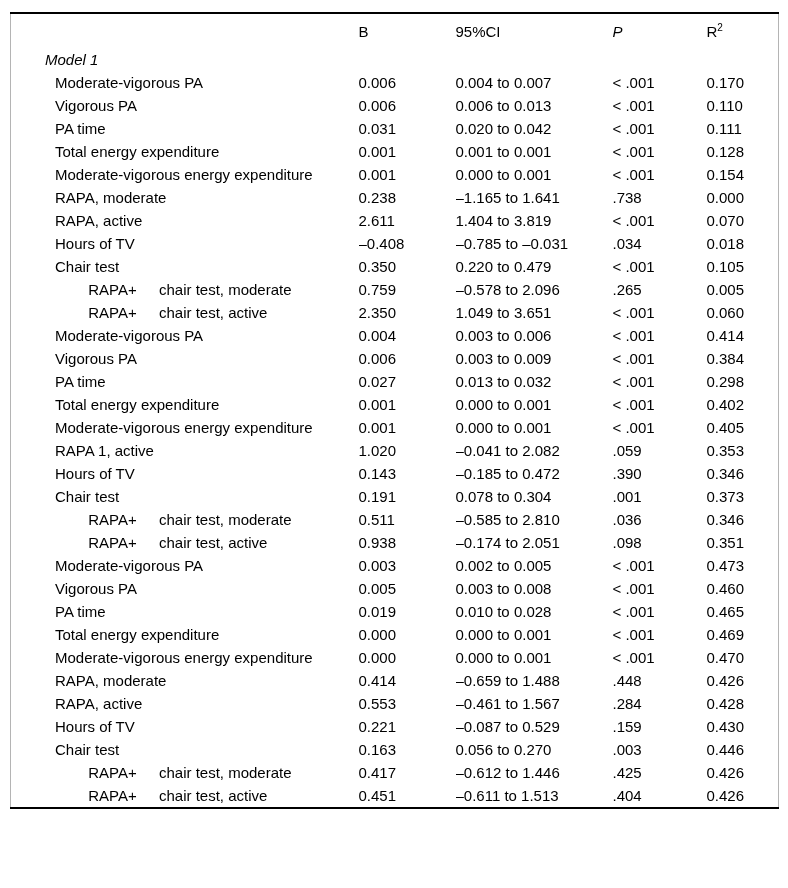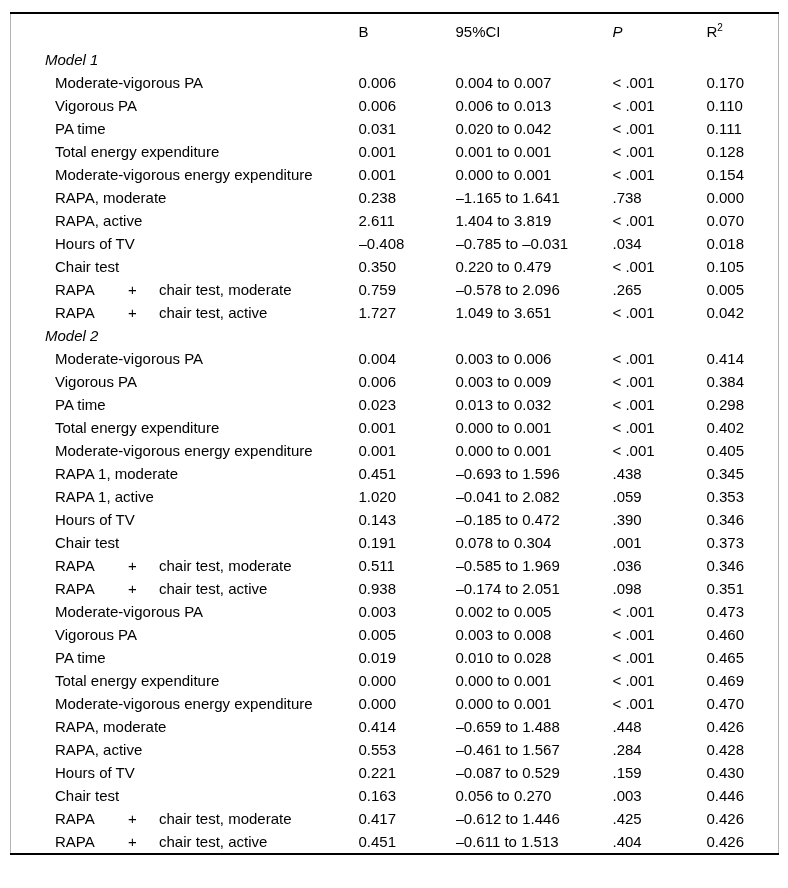--- a/index.html
+++ b/index.html
@@ -47,21 +47,21 @@
   th.col-p { font-style: italic; }
   th.col-r2 sup {
     font-size: 10px;
     line-height: 0;
   }
   .cell-label { padding-left: 44px; }
   .cell-model {
     padding-left: 34px;
     font-style: italic;
   }
-  .part-a { display: inline-block; width: 73px; }
+  .part-a { display: inline-block; width: 73px; text-align: right; }
   .part-b { display: inline-block; width: 31px; }
 </style>
 </head>
 <body>
 
 <div class="page">
   <table class="stats-table">
     <colgroup>
       <col style="width:348px">
       <col style="width:97px">
@@ -147,69 +147,59 @@
         </tr>
         <tr class="data-row">
           <td class="cell-label"><span class="part-a">RAPA</span><span class="part-b">+</span><span class="part-c">chair test, moderate</span></td>
           <td class="cell-b">0.759</td>
           <td class="cell-ci">–0.578 to 2.096</td>
           <td class="cell-p">.265</td>
           <td class="cell-r2">0.005</td>
         </tr>
         <tr class="data-row">
           <td class="cell-label"><span class="part-a">RAPA</span><span class="part-b">+</span><span class="part-c">chair test, active</span></td>
-          <td class="cell-b">1.727</td>
+          <td class="cell-b">2.350</td>
           <td class="cell-ci">1.049 to 3.651</td>
           <td class="cell-p">&lt; .001</td>
-          <td class="cell-r2">0.042</td>
-        </tr>
-        <tr class="model-row">
-          <td colspan="5" class="cell-model">Model 2</td>
+          <td class="cell-r2">0.060</td>
         </tr>
         <tr class="data-row">
           <td class="cell-label"><span class="part-single">Moderate-vigorous PA</span></td>
           <td class="cell-b">0.004</td>
           <td class="cell-ci">0.003 to 0.006</td>
           <td class="cell-p">&lt; .001</td>
           <td class="cell-r2">0.414</td>
         </tr>
         <tr class="data-row">
           <td class="cell-label"><span class="part-single">Vigorous PA</span></td>
           <td class="cell-b">0.006</td>
           <td class="cell-ci">0.003 to 0.009</td>
           <td class="cell-p">&lt; .001</td>
           <td class="cell-r2">0.384</td>
         </tr>
         <tr class="data-row">
           <td class="cell-label"><span class="part-single">PA time</span></td>
-          <td class="cell-b">0.023</td>
+          <td class="cell-b">0.027</td>
           <td class="cell-ci">0.013 to 0.032</td>
           <td class="cell-p">&lt; .001</td>
           <td class="cell-r2">0.298</td>
         </tr>
         <tr class="data-row">
           <td class="cell-label"><span class="part-single">Total energy expenditure</span></td>
           <td class="cell-b">0.001</td>
           <td class="cell-ci">0.000 to 0.001</td>
           <td class="cell-p">&lt; .001</td>
           <td class="cell-r2">0.402</td>
         </tr>
         <tr class="data-row">
           <td class="cell-label"><span class="part-single">Moderate-vigorous energy expenditure</span></td>
           <td class="cell-b">0.001</td>
           <td class="cell-ci">0.000 to 0.001</td>
           <td class="cell-p">&lt; .001</td>
           <td class="cell-r2">0.405</td>
-        </tr>
-        <tr class="data-row">
-          <td class="cell-label"><span class="part-single">RAPA 1, moderate</span></td>
-          <td class="cell-b">0.451</td>
-          <td class="cell-ci">–0.693 to 1.596</td>
-          <td class="cell-p">.438</td>
-          <td class="cell-r2">0.345</td>
         </tr>
         <tr class="data-row">
           <td class="cell-label"><span class="part-single">RAPA 1, active</span></td>
           <td class="cell-b">1.020</td>
           <td class="cell-ci">–0.041 to 2.082</td>
           <td class="cell-p">.059</td>
           <td class="cell-r2">0.353</td>
         </tr>
         <tr class="data-row">
           <td class="cell-label"><span class="part-single">Hours of TV</span></td>
@@ -221,21 +211,21 @@
         <tr class="data-row">
           <td class="cell-label"><span class="part-single">Chair test</span></td>
           <td class="cell-b">0.191</td>
           <td class="cell-ci">0.078 to 0.304</td>
           <td class="cell-p">.001</td>
           <td class="cell-r2">0.373</td>
         </tr>
         <tr class="data-row">
           <td class="cell-label"><span class="part-a">RAPA</span><span class="part-b">+</span><span class="part-c">chair test, moderate</span></td>
           <td class="cell-b">0.511</td>
-          <td class="cell-ci">–0.585 to 1.969</td>
+          <td class="cell-ci">–0.585 to 2.810</td>
           <td class="cell-p">.036</td>
           <td class="cell-r2">0.346</td>
         </tr>
         <tr class="data-row">
           <td class="cell-label"><span class="part-a">RAPA</span><span class="part-b">+</span><span class="part-c">chair test, active</span></td>
           <td class="cell-b">0.938</td>
           <td class="cell-ci">–0.174 to 2.051</td>
           <td class="cell-p">.098</td>
           <td class="cell-r2">0.351</td>
         </tr>

